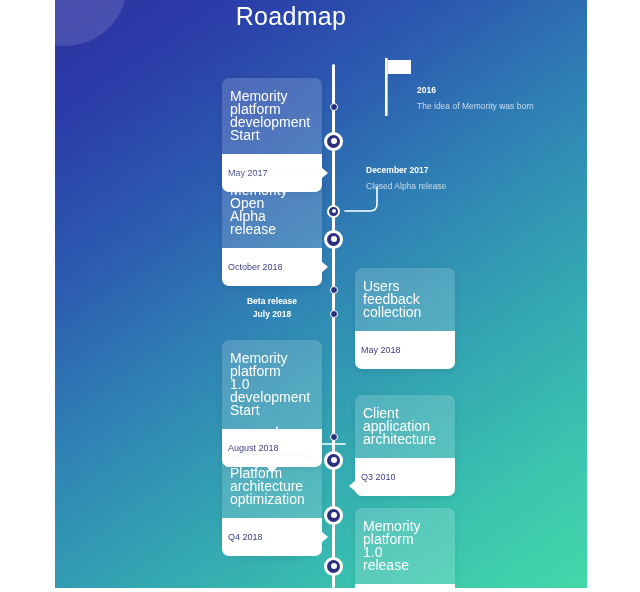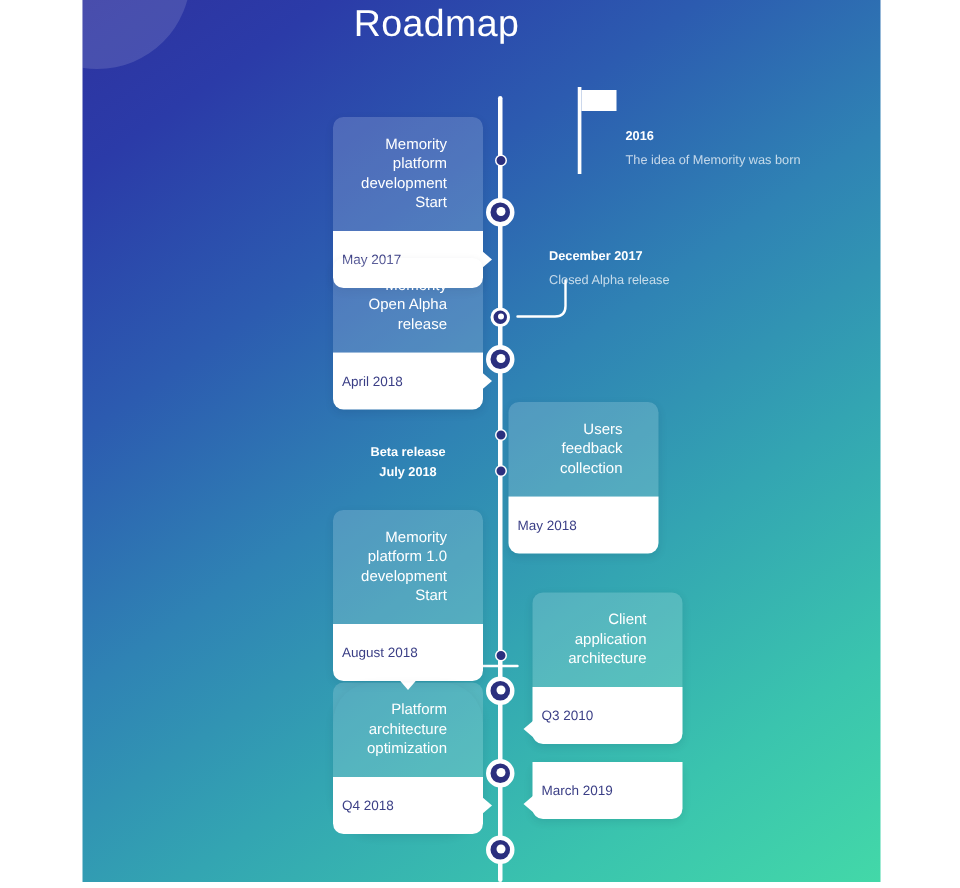--- a/index.html
+++ b/index.html
@@ -130,23 +130,23 @@
     position: absolute;
     width: 100px;
     border-radius: 7px;
     overflow: visible;
     box-shadow: 0 2px 6px rgba(10,30,60,0.10);
   }
   .card-head {
     border-radius: 7px 7px 0 0;
     background: rgba(255,255,255,0.17);
     color: #ffffff;
-    font-size: 10px;
+    font-size: 14px;
     line-height: 13px;
-    text-align: right;
+    text-align: left;
     padding: 12px 24px 12px 8px;
     min-height: 26px;
     box-sizing: border-box;
   }
   .card-body {
     border-radius: 0 0 7px 7px;
     background: #ffffff;
     color: #3b3f86;
     font-size: 9px;
     text-align: left;
@@ -264,25 +264,25 @@
     <div class="dot big" style="left:278.5px; top:141px;"></div>
 
     <div class="textblock" style="left:311px; top:164px; width:160px;">
       <div class="tb-title">December 2017</div>
       <div class="tb-desc">Closed Alpha release</div>
     </div>
     <div class="dot mid" style="left:278.5px; top:211px;"></div>
 
     <div class="card point-right" style="left:167px; top:172px;">
       <div class="card-head">Memority Open Alpha release</div>
-      <div class="card-body">April 2018</div>
+      <div class="card-body">October 2018</div>
     </div>
     <div class="dot big" style="left:278.5px; top:239px;"></div>
 
-    <div class="card" style="left:284px; top:268px;">
+    <div class="card" style="left:300px; top:268px;">
       <div class="card-head">Users feedback collection</div>
       <div class="card-body">May 2018</div>
     </div>
     <div class="dot small" style="left:278.5px; top:290px;"></div>
 
     <div class="textblock center" style="left:157px; top:295px; width:120px;">
       <div class="tb-title">Beta release</div>
       <div class="tb-title">July 2018</div>
     </div>
     <div class="dot small" style="left:278.5px; top:314px;"></div>
@@ -299,18 +299,19 @@
     </div>
     <div class="dot big" style="left:278.5px; top:460px;"></div>
 
     <div class="card point-right" style="left:167px; top:455px;border-radius:27px;">
       <div class="card-head">Platform architecture optimization</div>
       <div class="card-body">Q4 2018</div>
     </div>
     <div class="dot big" style="left:278.5px; top:515px;"></div>
 
     <div class="card point-left" style="left:300px; top:508px;">
+      <div class="card-head">Memority platform 1.0 release</div>
       <div class="card-body">March 2019</div>
     </div>
     <div class="dot big" style="left:278.5px; top:566px;"></div>
 
   </div>
 </div>
 
 </body></html>

